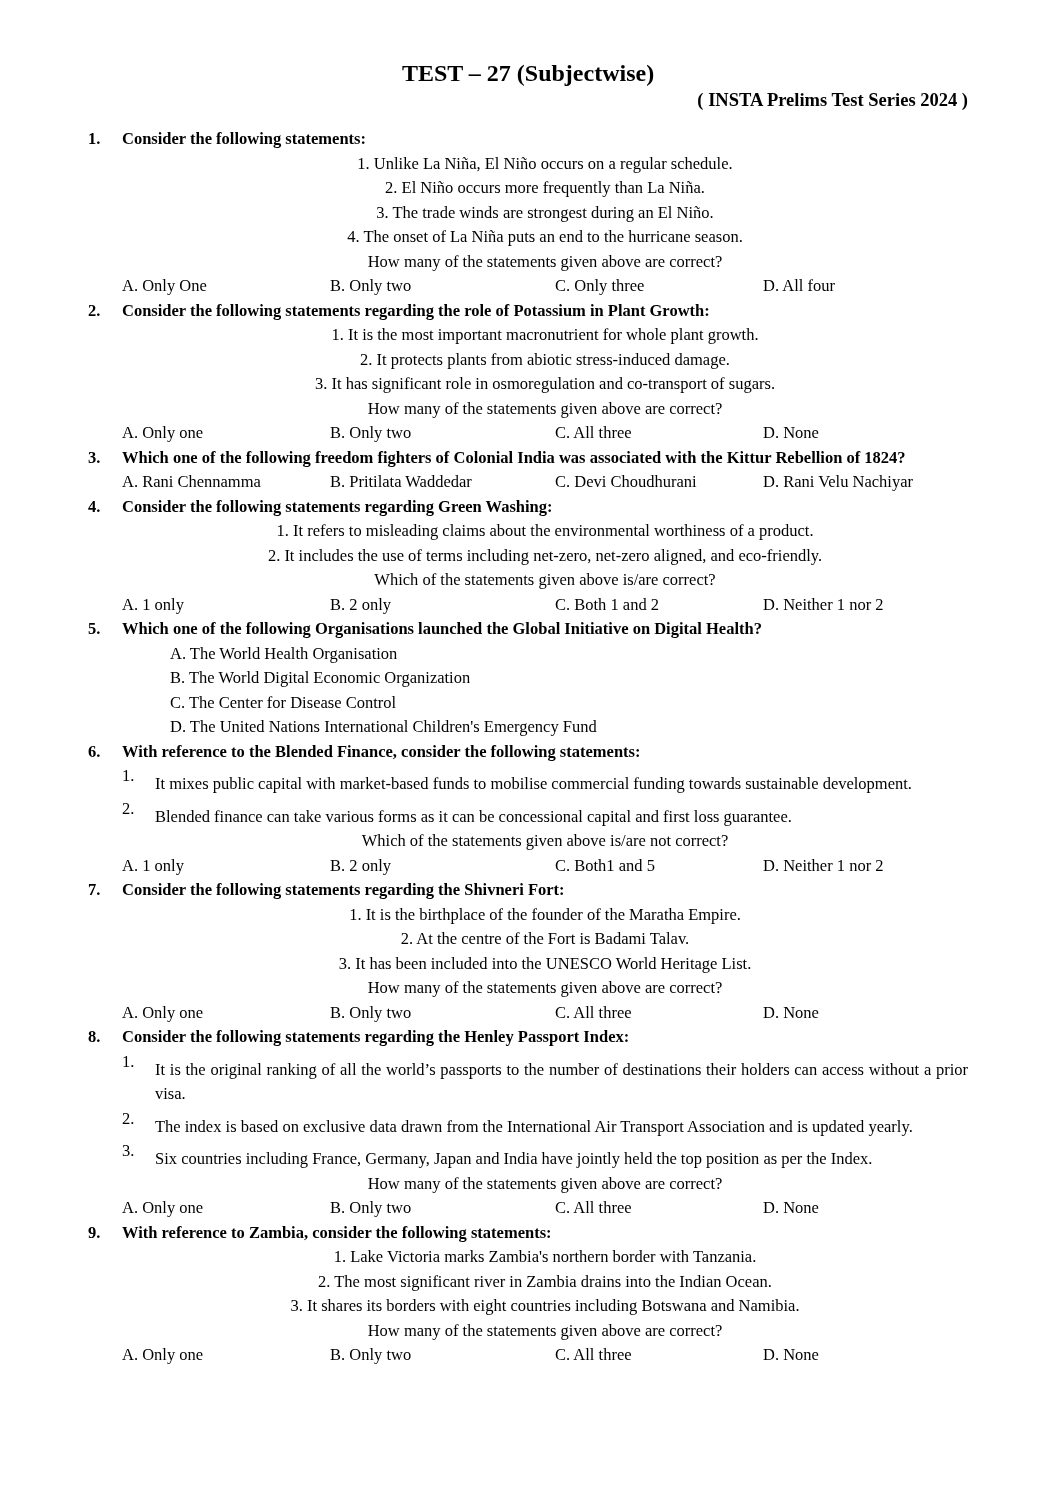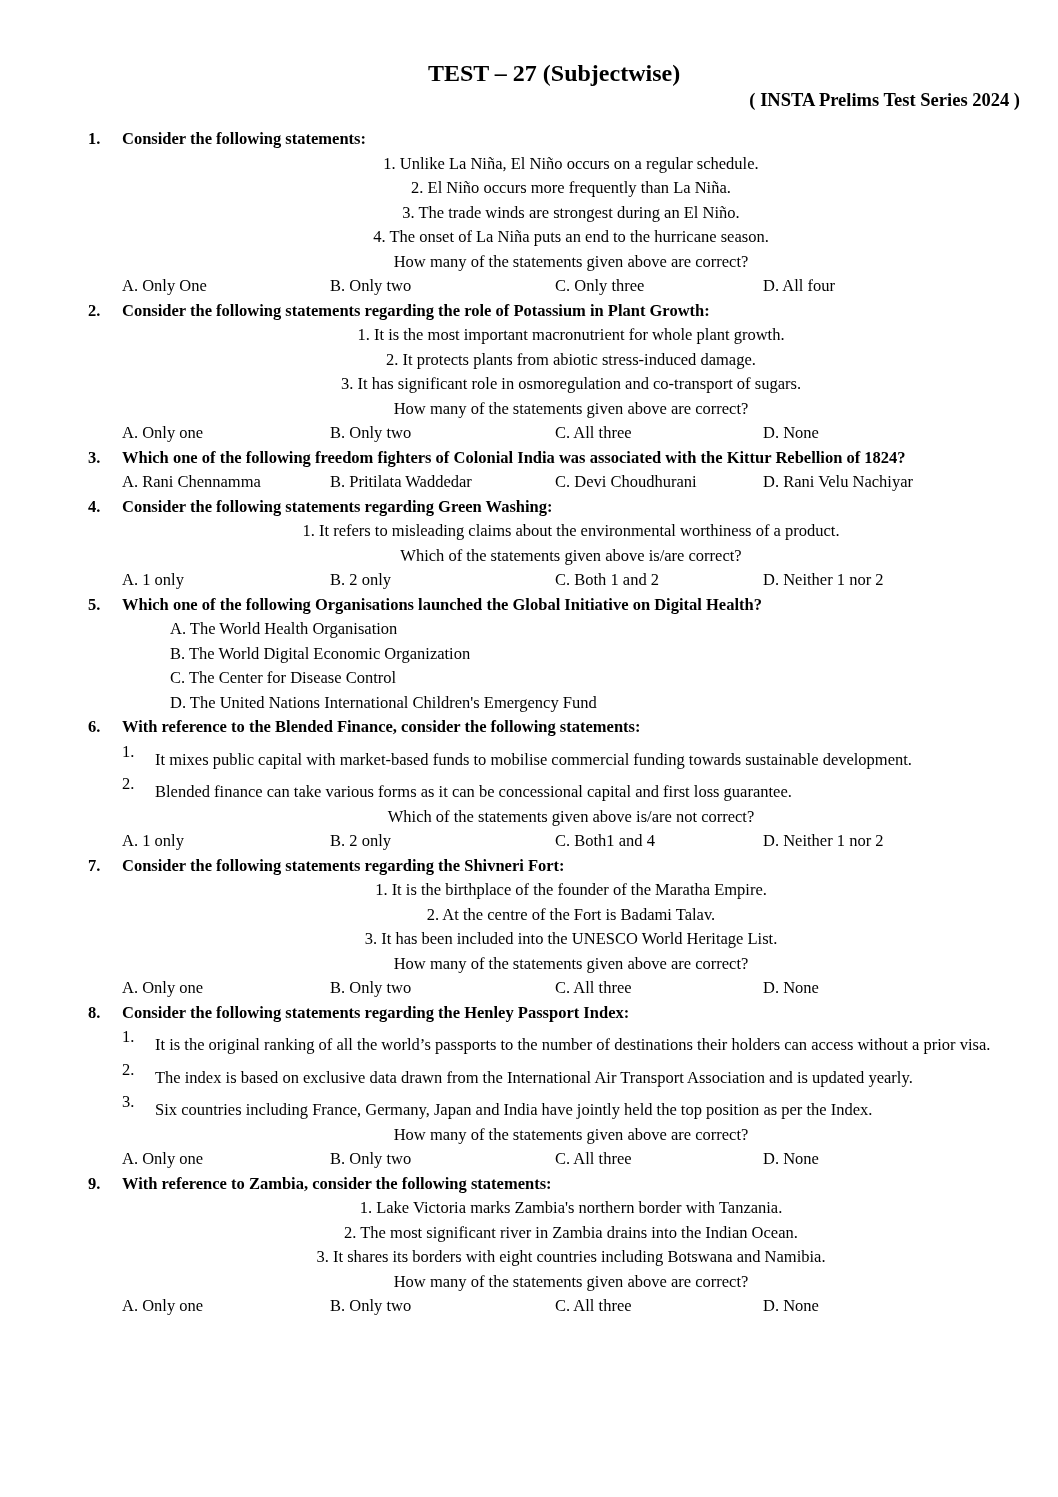--- a/index.html
+++ b/index.html
@@ -6,21 +6,21 @@
   html, body { background: #ffffff; }
   body {
     width: 1058px;
     height: 1497px;
     overflow: hidden;
     color: #000000;
     font-family: "Liberation Serif", "DejaVu Serif", serif;
     font-size: 16.5px;
     line-height: 24.5px;
   }
-  .page { padding: 58px 38px 40px 88px; }
+  .page { padding: 58px 90px 40px 88px; }
   .header { text-align: center; margin-bottom: 14px; }
   .title { font-weight: bold; font-size: 24px; line-height: 30px; }
   .subtitle { font-weight: bold; font-size: 18.5px; line-height: 25px; text-align: right; }
   .question { display: flex; align-items: flex-start; }
   .q-num { flex: 0 0 34px; width: 34px; font-weight: bold; }
   .q-content { flex: 1; min-width: 0; }
   .q-stem { font-weight: bold; }
   .justify { text-align: justify; }
   .stmt-line { text-align: center; }
   .stmt-numbered { display: flex; align-items: flex-start; }
@@ -94,20 +94,21 @@
           </div>
     </div>
   </div>
 
   <div class="question">
     <div class="q-num">4.</div>
     <div class="q-content">
       <div class="q-stem">Consider the following statements regarding Green Washing:</div>
       <div class="q-body">
             <div class="stmt-line">1. It refers to misleading claims about the environmental worthiness of a product.</div>
+            <div class="stmt-line">2. It includes the use of terms including net-zero, net-zero aligned, and eco-friendly.</div>
             <div class="stmt-line">Which of the statements given above is/are correct?</div>
           </div>
       <div class="q-options options-row">
             <div class="option">A. 1 only</div>
             <div class="option">B. 2 only</div>
             <div class="option">C. Both 1 and 2</div>
             <div class="option">D. Neither 1 nor 2</div>
           </div>
     </div>
   </div>
@@ -137,21 +138,21 @@
             </div>
             <div class="stmt-numbered">
               <span class="stmt-num">2.</span>
               <div class="stmt-text justify">Blended finance can take various forms as it can be concessional capital and first loss guarantee.</div>
             </div>
             <div class="stmt-line">Which of the statements given above is/are not correct?</div>
           </div>
       <div class="q-options options-row">
             <div class="option">A. 1 only</div>
             <div class="option">B. 2 only</div>
-            <div class="option">C. Both1 and 4</div>
+            <div class="option">C. Both1 and 5</div>
             <div class="option">D. Neither 1 nor 2</div>
           </div>
     </div>
   </div>
 
   <div class="question">
     <div class="q-num">7.</div>
     <div class="q-content">
       <div class="q-stem">Consider the following statements regarding the Shivneri Fort:</div>
       <div class="q-body">

